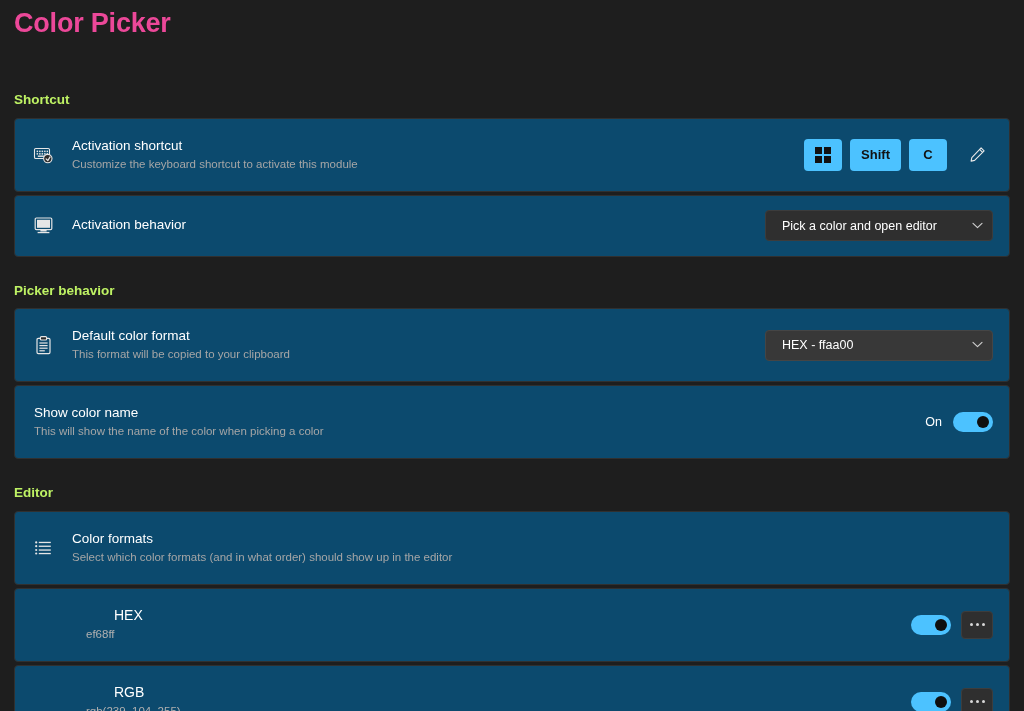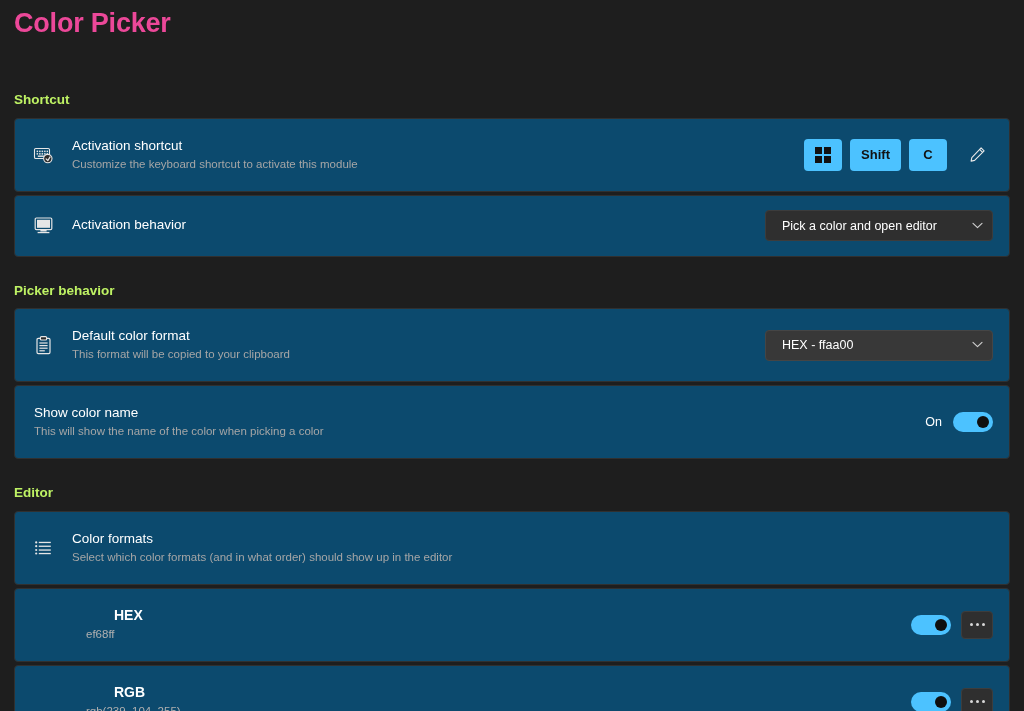--- a/index.html
+++ b/index.html
@@ -82,21 +82,21 @@
     padding-left: 9px;
   }
   .row-text.no-icon { padding-left: 0; margin-left: 1px; }
 
   .row-title {
     font-size: 13.5px;
     font-weight: 400;
     color: #ffffff;
     line-height: 1.2;
   }
-  .row-title.bold { font-weight: 700; font-size: 14px; padding-left: 28px; }
+  .row-title.bold { font-weight: 400; font-size: 14px; padding-left: 28px; }
 
   .row-sub {
     font-size: 11.5px;
     color: #a6a6a6;
     line-height: 1.25;
   }
   .row-sub.mono-ish { font-size: 11.5px; color: #b0b0b0; }
 
   .row-right {
     display: flex;

